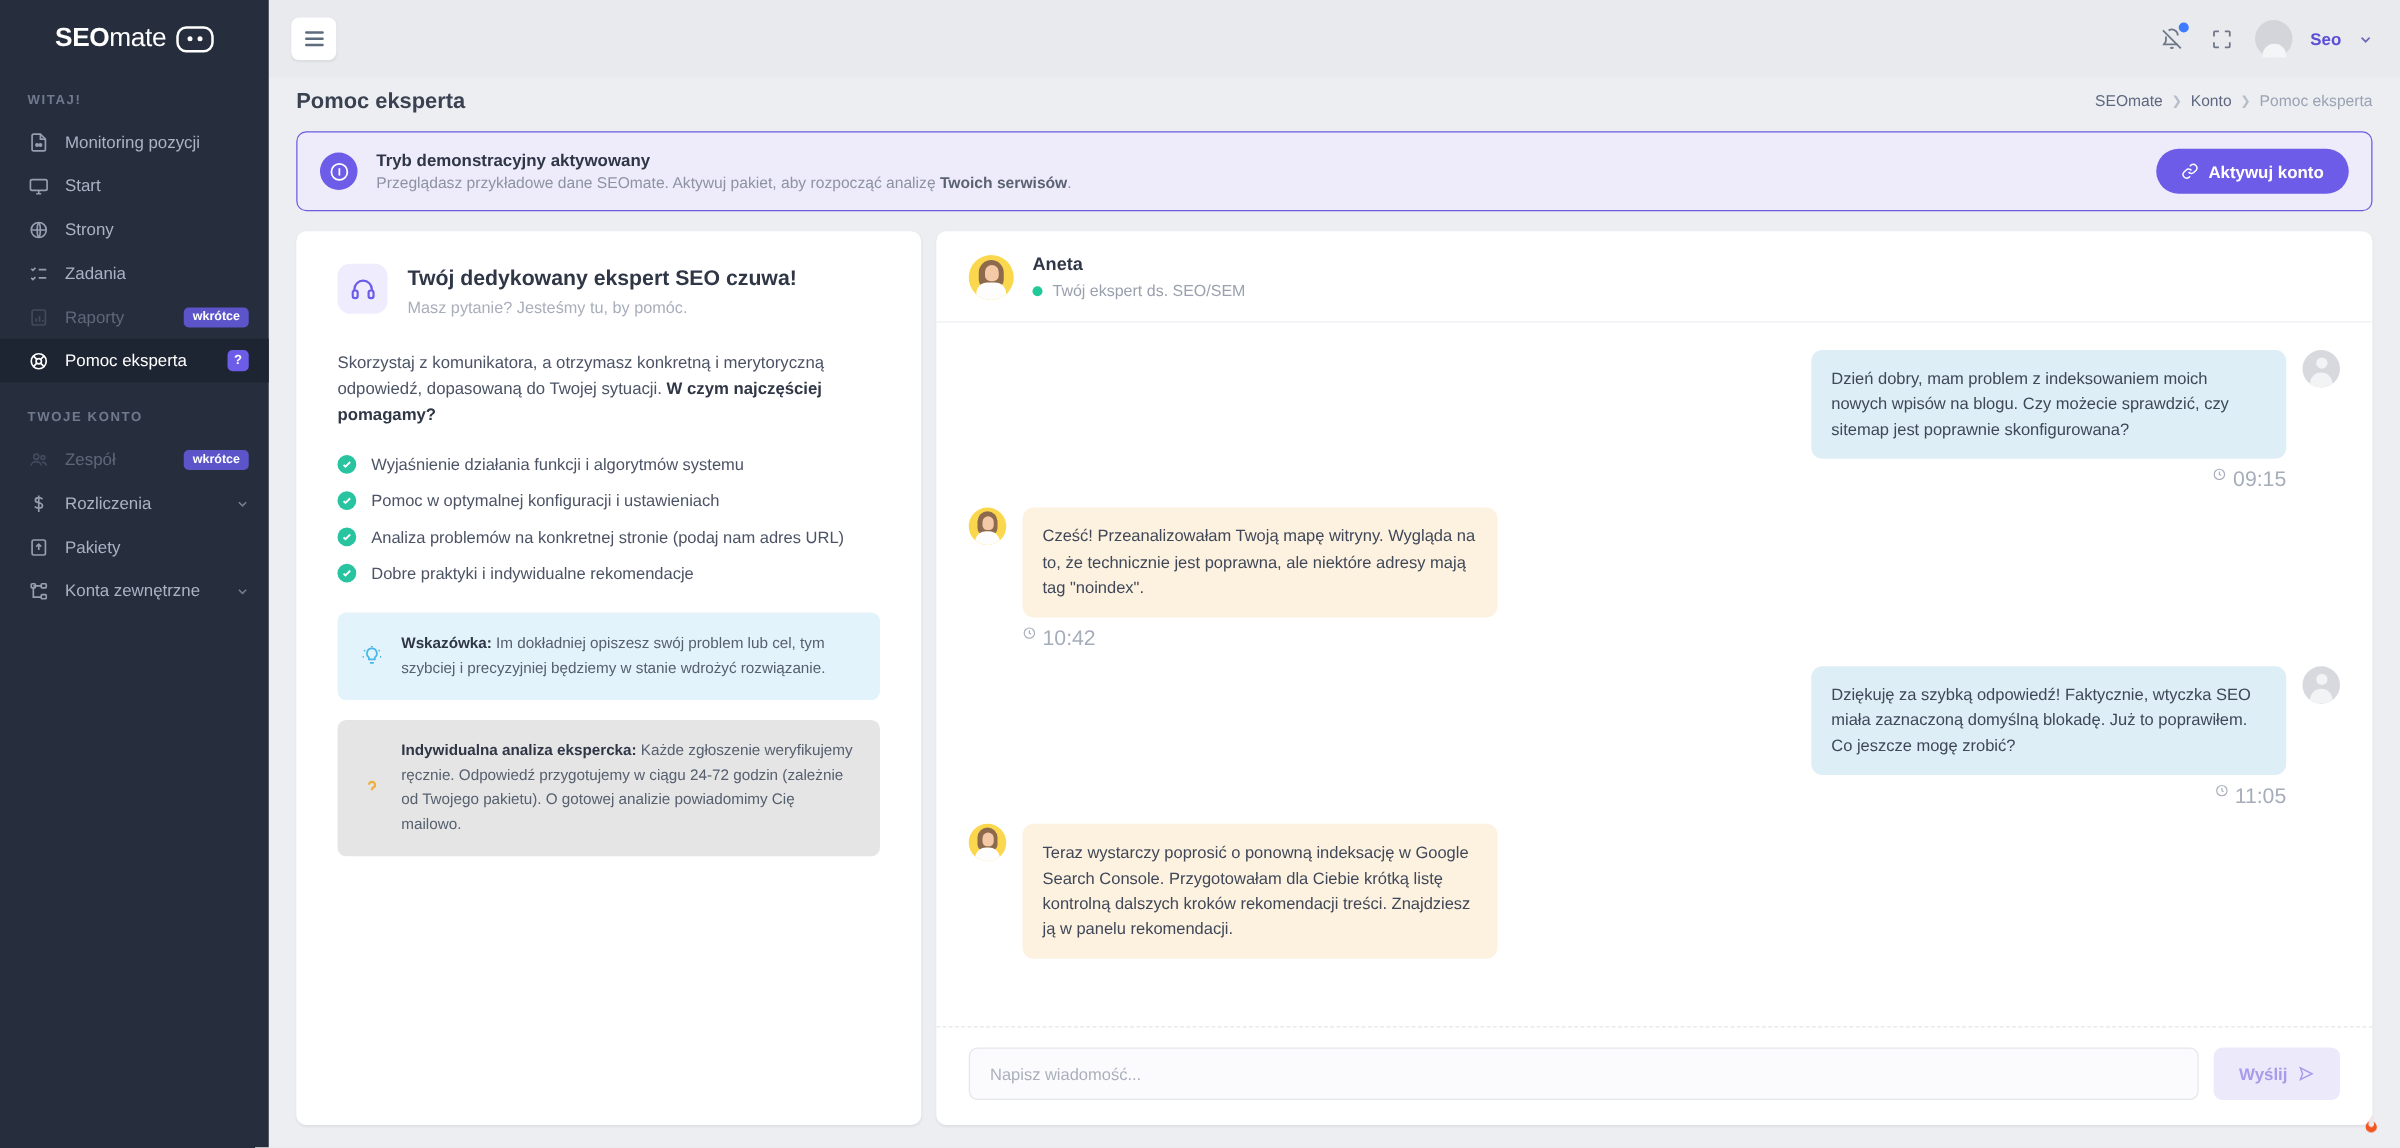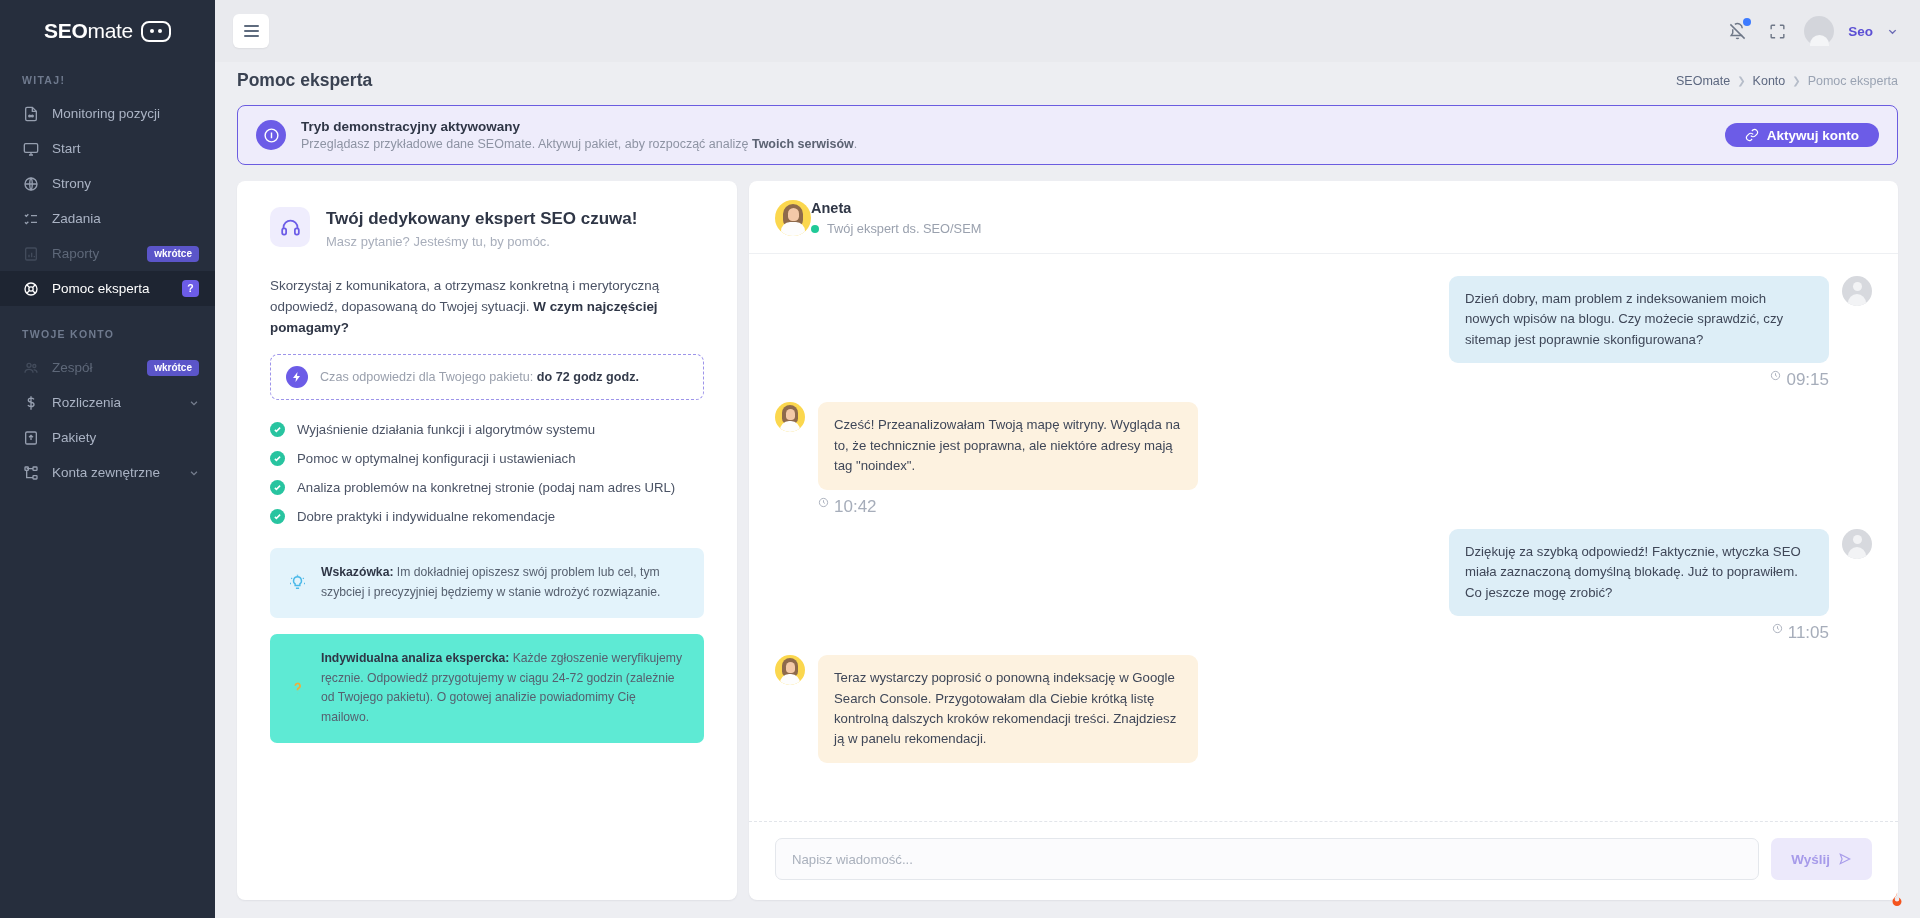--- a/index.html
+++ b/index.html
@@ -125,21 +125,21 @@
     width: 30px; height: 30px; border-radius: 50%; background: #6c5ce7;
     display:flex; align-items:center; justify-content:center; flex: 0 0 30px;
   }
   .demo-ico svg { width: 17px; height: 17px; display:block; color: #fff;}
   .demo-txt { display: flex; flex-direction: column; gap: 3px; }
   .demo-title { font-size: 13.5px; font-weight: 700; color: #2f3646; }
   .demo-sub { font-size: 12.5px; color: #8d93a3; }
   .demo-sub b { color: #5b6272; font-weight: 700; }
   .btn-activate {
     margin-left: auto; background: #6c5ce7; color: #fff;
-    border: none; border-radius: 20px; height: 24px; padding: 0 20px;
+    border: none; border-radius: 20px; height: 36px; padding: 0 20px;
     font-size: 13.5px; font-weight: 700; cursor: pointer;
     display: flex; align-items: center; gap: 8px;
     font-family: "Liberation Sans", sans-serif;
   }
   .btn-activate svg { width: 14px; height: 14px; display: block; }
 
   
   .cols { display: flex; gap: 12px; flex: 1 1 auto; min-height: 0; padding-bottom: 18px;}
 
   .card {
@@ -180,30 +180,30 @@
     width: 15px; height: 15px; border-radius: 50%; background: #28c4a0; flex: 0 0 15px;
     display:flex; align-items:center; justify-content:center;
   }
   .check svg { width: 9px; height: 9px; color:#fff; display:block;}
 
   .note {
     margin-top: 24px; border-radius: 7px; padding: 15px 17px;
     display: flex; align-items: center; gap: 14px;
   }
   .note.blue { background: #e3f3fb; }
-  .note.amber { background: #5eead4; margin-top: 16px;}
+  .note.amber { background: #e5e5e5; margin-top: 16px;}
   .note-ico { width: 20px; height: 20px; flex: 0 0 20px; display:flex; align-items:center; justify-content:center;}
   .note-ico svg { width: 19px; height: 19px; display:block;}
   .note.blue .note-ico { color: #49b8e8; }
   .note.amber .note-ico { color: #f0ae3c; font-size: 17px; font-weight: 700;}
   .note-txt { font-size: 12.2px; color: #56606f; line-height: 1.62; }
   .note-txt b { color: #2f3646; font-weight: 700; }
 
   
-  .chat-head { display: flex; align-items: center; padding: 19px 26px 17px 26px; border-bottom: 1px solid #eef0f3;}
+  .chat-head { display: flex; align-items: center; gap: 15px; padding: 19px 26px 17px 26px; border-bottom: 1px solid #eef0f3;}
   .chat-av {
     width: 36px; height: 36px; border-radius: 50%; flex: 0 0 36px;
     background: #fbd74e; overflow: hidden; position: relative;
   }
   .chat-av .hair { position: absolute; left: 8px; top: 4px; width: 20px; height: 23px; background: #8e6a4c; border-radius: 10px 10px 7px 7px;}
   .chat-av .face { position: absolute; left: 12.5px; top: 8px; width: 11px; height: 13px; background: #f3c9a8; border-radius: 6px 6px 5px 5px;}
   .chat-av .shirt { position:absolute; left: 6px; top: 22px; width: 24px; height: 16px; background: #fdfdfd; border-radius: 9px 9px 0 0;}
   .chat-name { font-size: 14.5px; font-weight: 700; color: #2f3646; }
   .chat-role { font-size: 12.8px; color: #9aa1ae; margin-top: 5px; display: flex; align-items: center; gap: 8px;}
   .online-dot { width: 8px; height: 8px; border-radius: 50%; background: #20c997; display:block;}
@@ -468,28 +468,20 @@
                 </svg>
             </div>
             <div>
               <div class="lc-title">Twój dedykowany ekspert SEO czuwa!</div>
               <div class="lc-sub">Masz pytanie? Jesteśmy tu, by pomóc.</div>
             </div>
           </div>
 
           <p class="lc-para"><span>Skorzystaj z komunikatora, a otrzymasz konkretną i merytoryczną odpowiedź, dopasowaną do Twojej sytuacji. </span><b>W czym najczęściej pomagamy?</b></p>
 
-          <div class="lc-sla">
-            <div class="sla-ico">
-              <svg viewBox="0 0 24 24" fill="currentColor">
-                  <path d="M13 2L4 14h6l-1 8 9-12h-6z"></path>
-                </svg>
-            </div>
-            <div class="sla-txt"><span>Czas odpowiedzi dla Twojego pakietu: </span><b>do 72 godz godz.</b></div>
-          </div>
 
           <ul class="lc-list" style="list-style:none;">
             <li class="lc-li">
               <span class="check">
                   <svg viewBox="0 0 24 24" fill="none" stroke="currentColor" stroke-width="4">
                     <path d="M5 13l4 4 10-10"></path>
                   </svg>
                 </span>
               <span>Wyjaśnienie działania funkcji i algorytmów systemu</span>
             </li>

